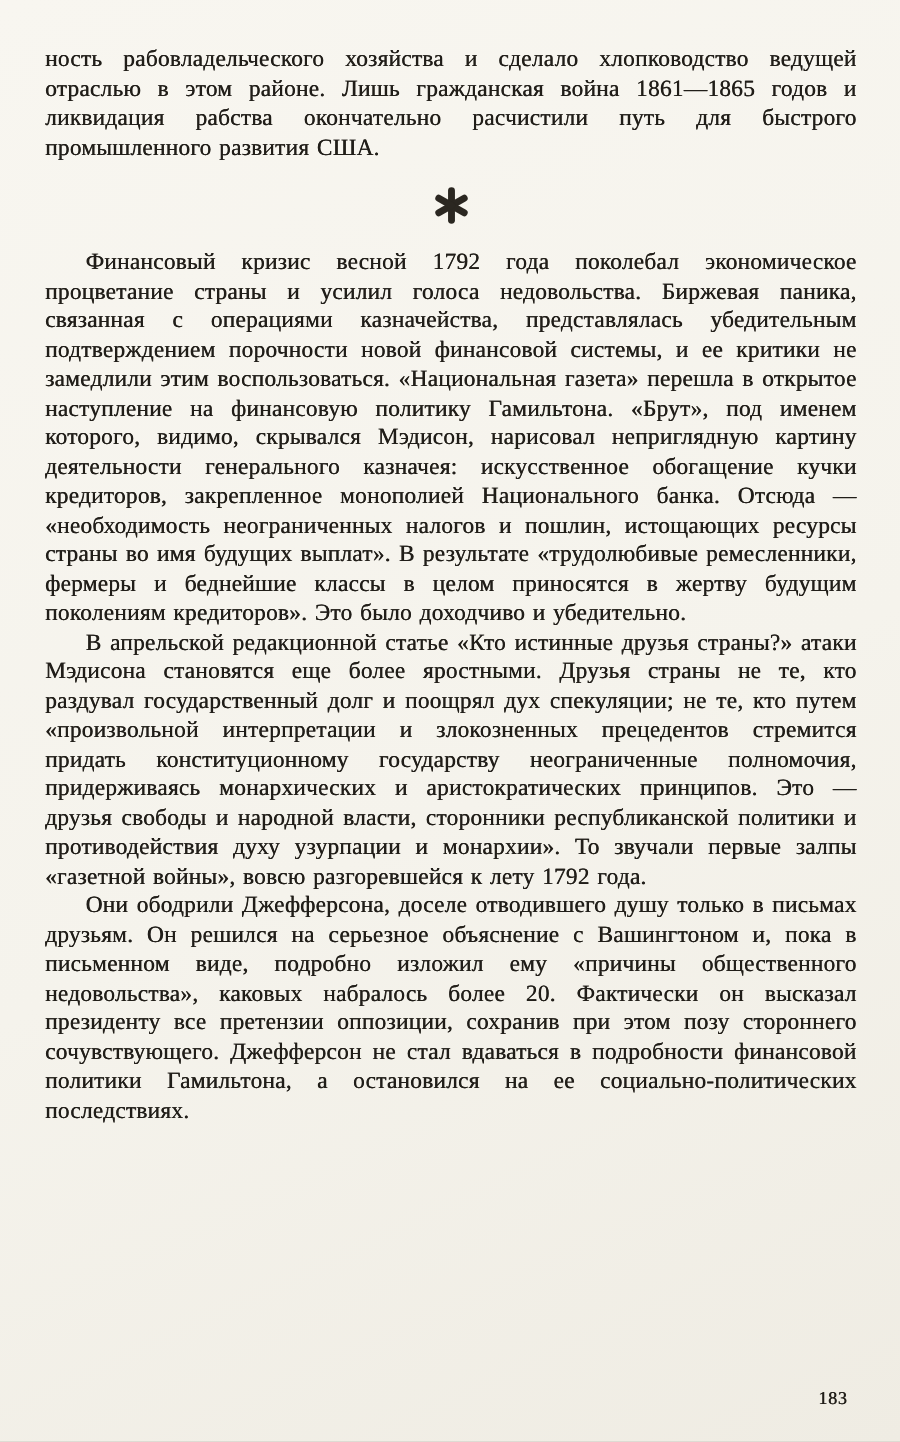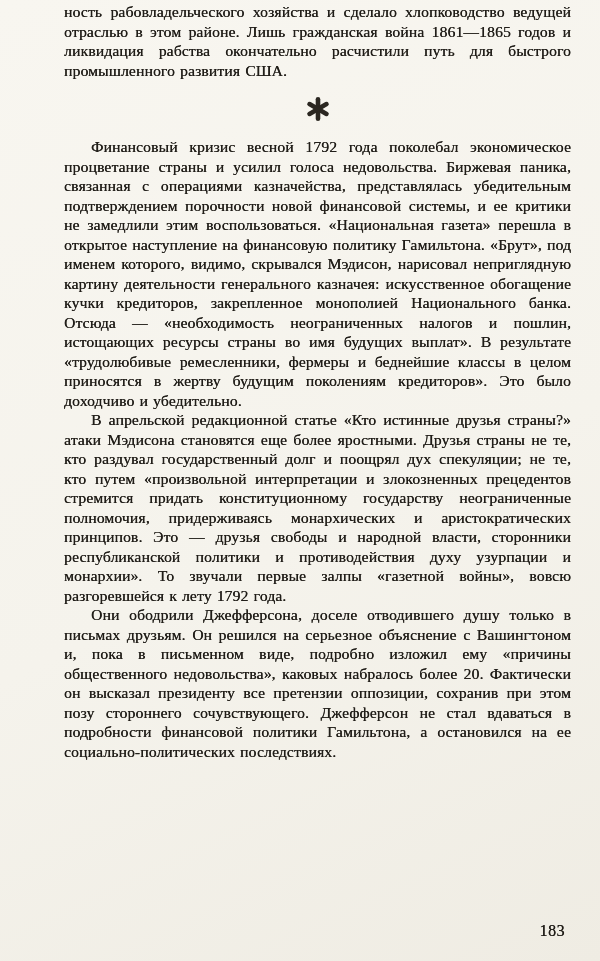--- a/index.html
+++ b/index.html
@@ -13,24 +13,23 @@
     height: 961px;
     margin: 0 auto;
     box-sizing: border-box;
     background: linear-gradient(155deg, #f8f6f0 0%, #f5f3ec 55%, #efece3 100%);
     overflow: hidden;
     font-family: "Liberation Serif", "DejaVu Serif", serif;
     color: #211e19;
   }
   .text-block {
     position: absolute;
-    top: 2px;
+    top: 30px;
     left: 30px;
     right: 29px;
-    margin-left: 34px;
   }
   .para {
     margin: 0;
     font-size: 15.6px;
     line-height: 19.5px;
     text-align: justify;
     text-justify: inter-word;
     letter-spacing: 0.15px;
     word-spacing: 1px;
     hyphens: auto;
@@ -46,21 +45,21 @@
     align-items: center;
     justify-content: center;
   }
   .separator svg {
     display: block;
   }
   .page-number {
     position: absolute;
     right: 35px;
     bottom: 21px;
-    font-size: 16px;
+    font-size: 12px;
     letter-spacing: 0.5px;
     text-shadow: 0.25px 0 0 currentColor;
   }
 </style>
 </head>
 <body>
 
 <div class="scan-page">
   <div class="text-block">
 

